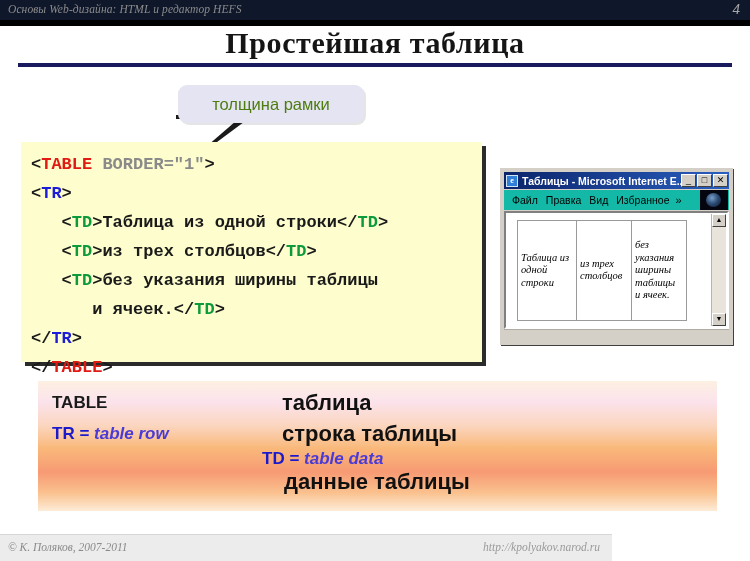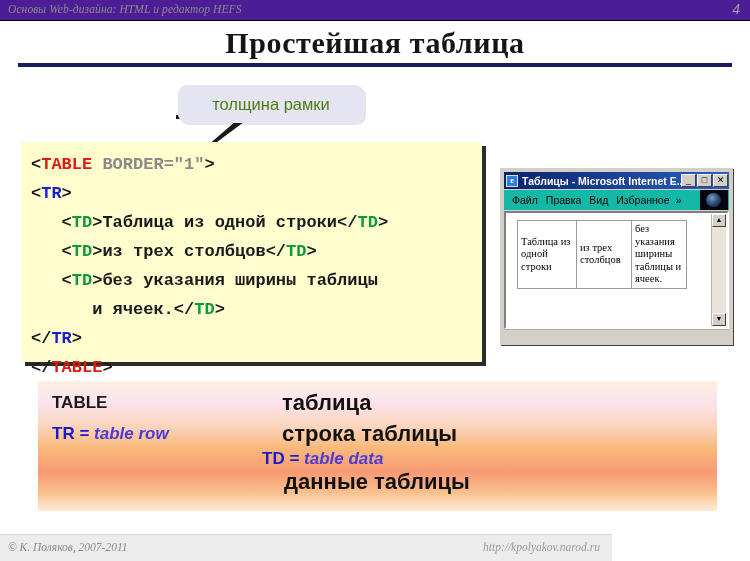--- a/index.html
+++ b/index.html
@@ -13,22 +13,22 @@
     position: relative;
     overflow: hidden;
     font-family: "Liberation Sans", sans-serif;
   }
 
   
   #slide-header {
     position: absolute;
     left: 0; top: 0;
     width: 750px; height: 20px;
-    background: #4c1d95;
-    border-bottom: 1px solid #000000;
+    background: #0f172a;
+    border-bottom: 6px solid #000000;
   }
   #slide-header .hdr-text {
     position: absolute;
     left: 8px; top: 3px;
     font-family: "Liberation Serif", serif;
     font-style: italic;
     font-size: 11.5px;
     color: #8b8b8b;
     letter-spacing: 0.1px;
     white-space: nowrap;
@@ -218,23 +218,24 @@
   #render-table {
     position: absolute;
     left: 11px; top: 7px;
     border-collapse: collapse;
   }
   #render-table td {
     border: 1px solid #9a9a9a;
     font-family: "Liberation Serif", serif;
     font-size: 10.5px;
     color: #000;
-    padding: 2px 3px;
+    padding: 18px 3px;
     vertical-align: middle;
     line-height: 12.5px;
+    font-style: italic;
   }
   #render-table td.c1 { width: 52px; }
   #render-table td.c2 { width: 48px; }
   #render-table td.c3 { width: 48px; vertical-align: top; }
   #vscroll {
     position: absolute;
     right: 1px; top: 1px;
     width: 14px; height: 112px;
     background: #e8e4dc;
     border-left: 1px solid #b8b4ac;

